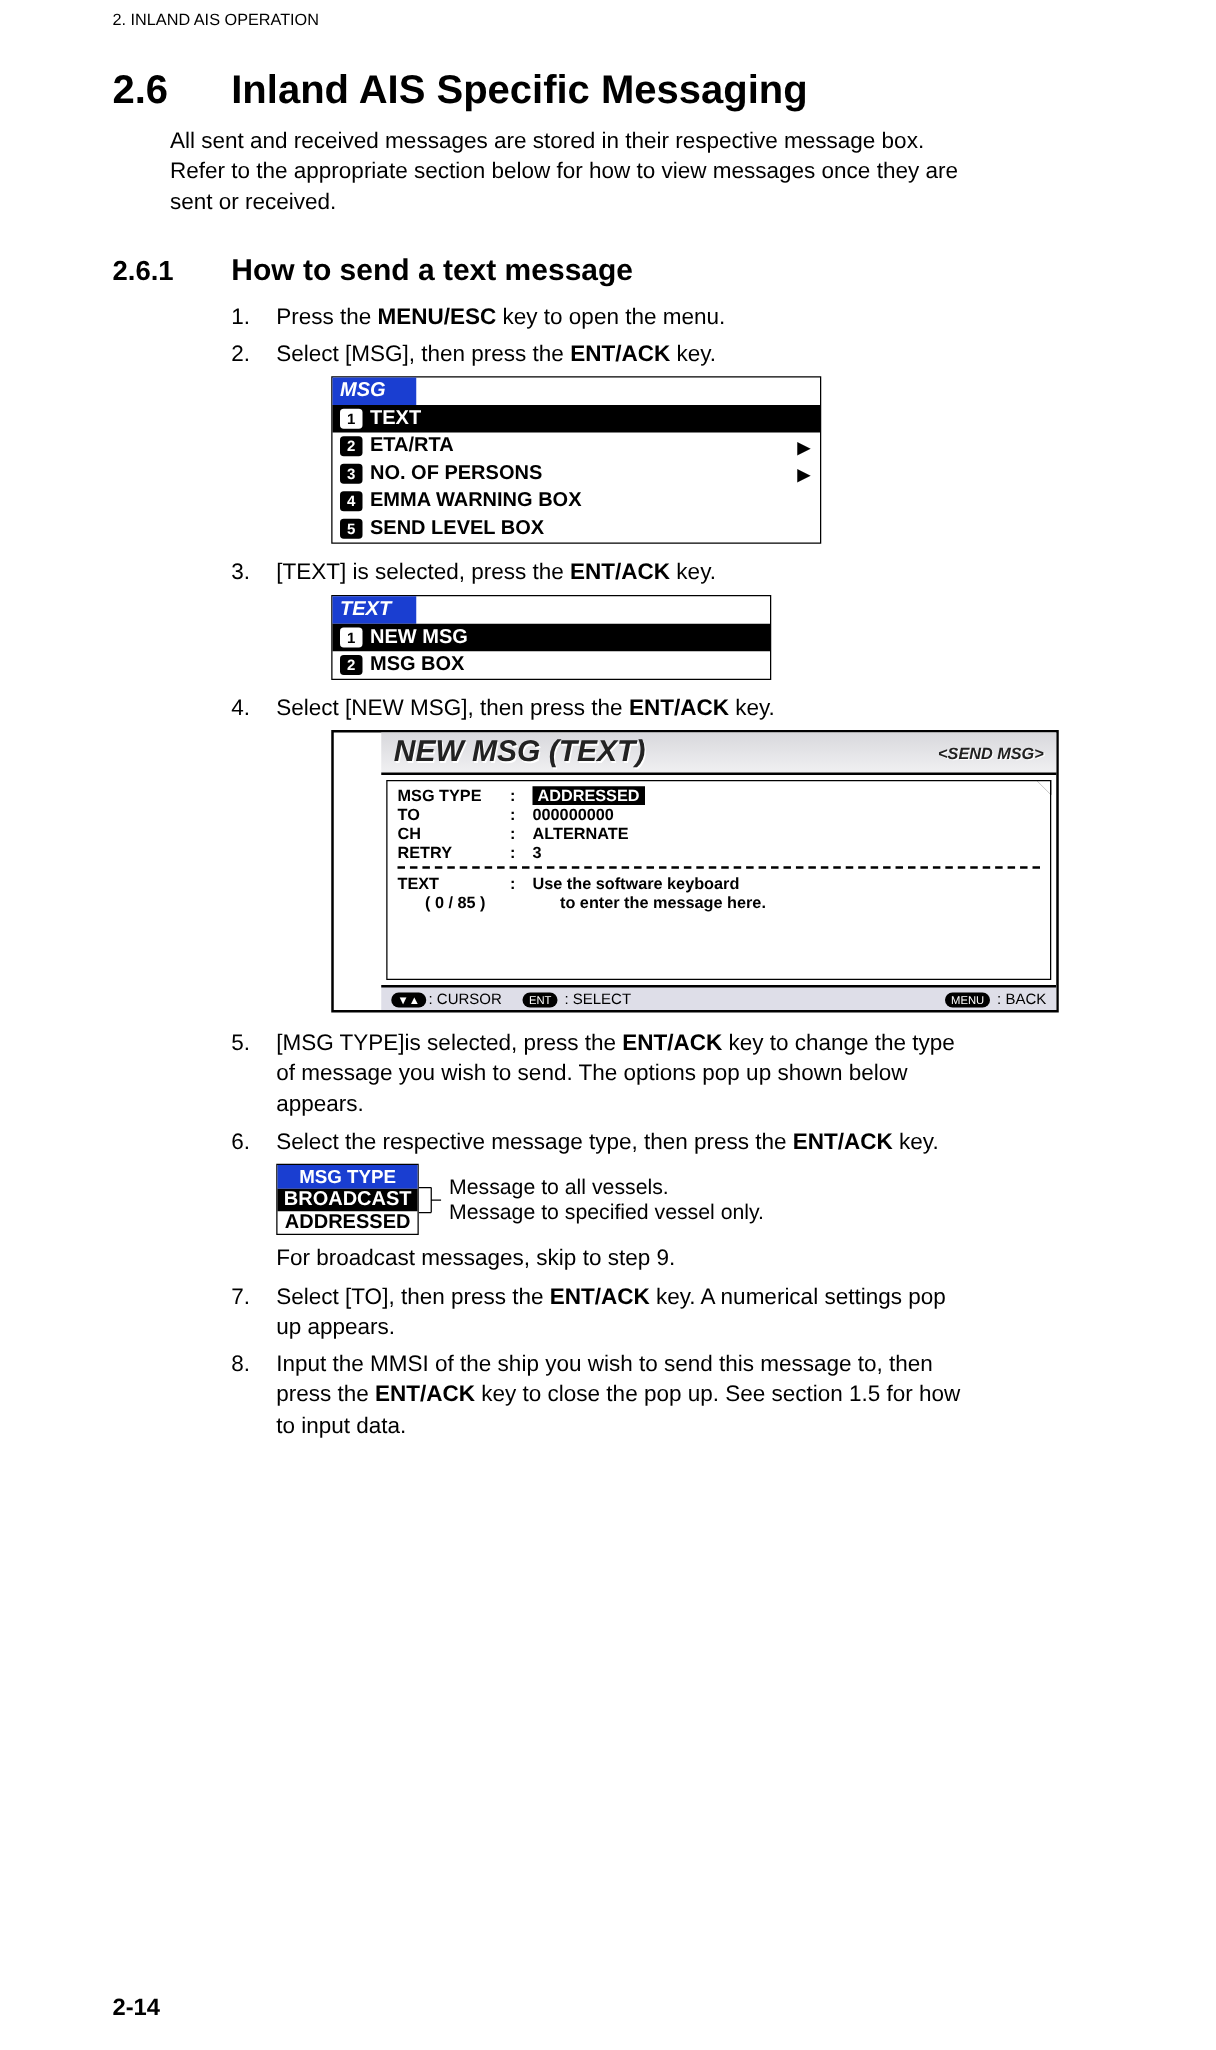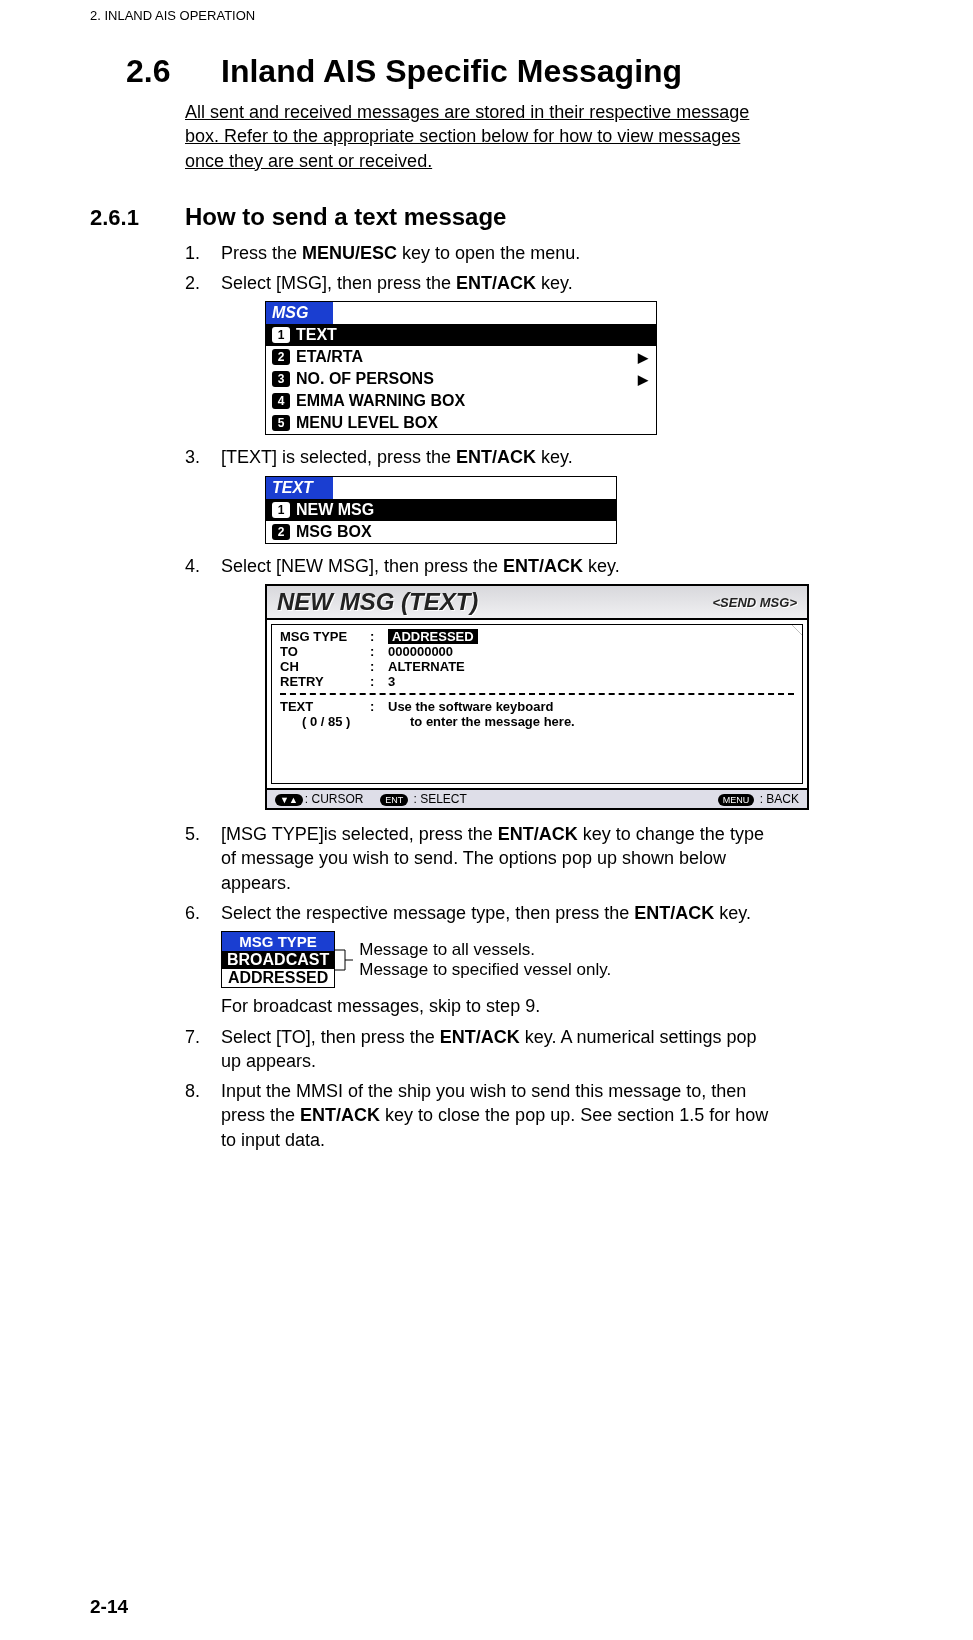--- a/index.html
+++ b/index.html
@@ -19,36 +19,34 @@
   }
   .running-header {
     font-size: 13px;
     padding-top: 8px;
     padding-bottom: 30px;
   }
   .h1-row {
     display: flex;
     align-items: baseline;
     margin-bottom: 10px;
-    margin-left: 36px;
   }
   .h1-num {
     font-size: 32px;
     font-weight: bold;
     width: 95px;
   }
   .h1-text {
     font-size: 32px;
     font-weight: bold;
   }
   .body-indent {
-    margin-left: 95px;
+    margin-left: 46px;
     font-size: 18px;
     line-height: 1.35;
-    text-decoration: underline;
   }
   .h2-row {
     display: flex;
     align-items: baseline;
     margin-top: 30px;
     margin-bottom: 10px;
   }
   .h2-num {
     font-size: 22px;
     font-weight: bold;
@@ -138,20 +136,21 @@
 
   
   .newmsg {
     width: 540px;
     margin-left: 175px;
     margin-top: 6px;
     margin-bottom: 12px;
     border: 2px solid #000;
     background: #fff;
     font-family: Arial, sans-serif;
+    padding-left: 38px;
   }
   .newmsg-title {
     display: flex;
     justify-content: space-between;
     align-items: center;
     padding: 2px 10px 2px 10px;
     border-bottom: 2px solid #000;
     background: linear-gradient(#d8d8dc, #f0f0f2);
   }
   .newmsg-title .t-left {
@@ -310,21 +309,21 @@
       <span class="menu-idx">3</span>
       <span>NO. OF PERSONS</span>
       <span class="menu-arrow">▶</span>
     </div>
     <div class="menu-row">
       <span class="menu-idx">4</span>
       <span>EMMA WARNING BOX</span>
     </div>
     <div class="menu-row">
       <span class="menu-idx">5</span>
-      <span>MENU LEVEL BOX</span>
+      <span>SEND LEVEL BOX</span>
     </div>
   </div>
 
   <div class="step">
     <div class="step-num">3.</div>
     <div class="step-body">
       <span>[TEXT] is selected, press the </span><span class="bold">ENT/ACK</span><span> key.</span>
     </div>
   </div>
 

